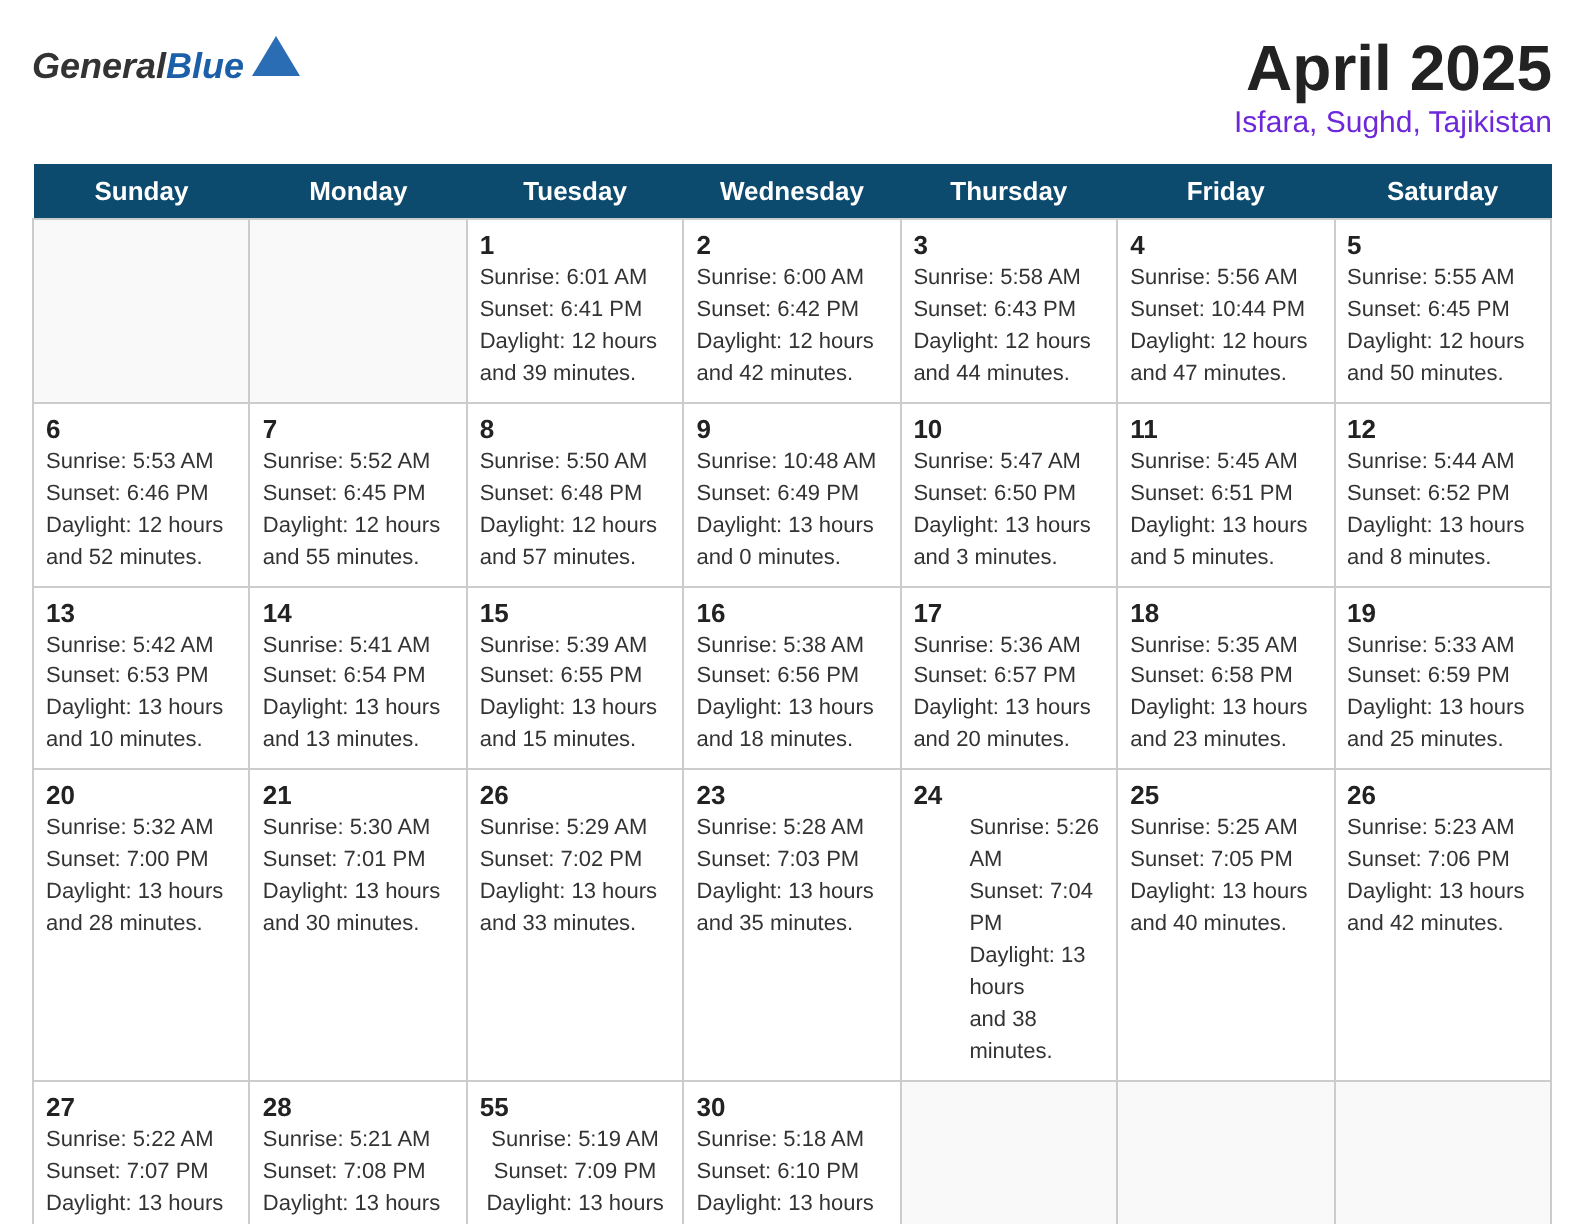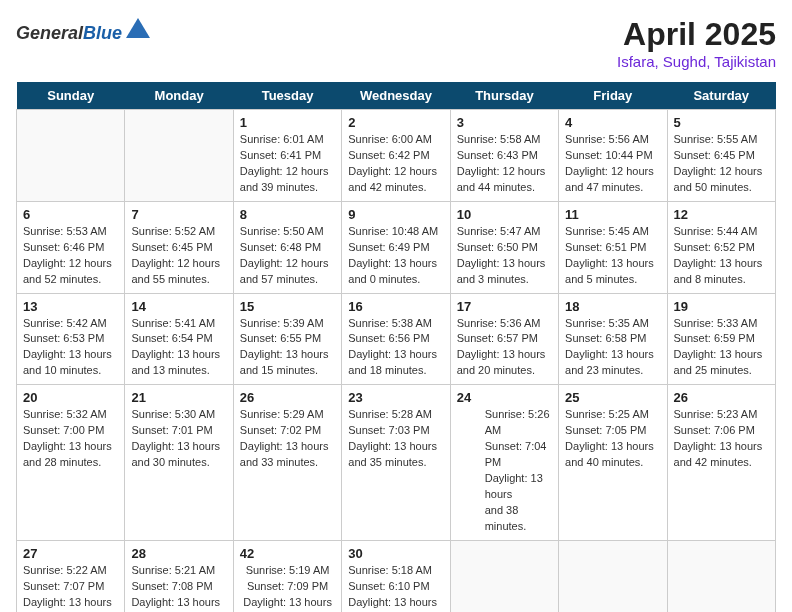--- a/index.html
+++ b/index.html
@@ -316,21 +316,21 @@
 and 45 minutes.</div>
         </td>
         <td>
           <span class="day-num">28</span>
           <div class="day-info" style="white-space: pre-line;">Sunrise: 5:21 AM
 Sunset: 7:08 PM
 Daylight: 13 hours
 and 47 minutes.</div>
         </td>
         <td>
-          <span class="day-num">42</span>
+          <span class="day-num">55</span>
           <div class="day-info" style="white-space: pre-line; text-align: center;">Sunrise: 5:19 AM
 Sunset: 7:09 PM
 Daylight: 13 hours
 and 49 minutes.</div>
         </td>
         <td>
           <span class="day-num">30</span>
           <div class="day-info" style="white-space: pre-line;">Sunrise: 5:18 AM
 Sunset: 6:10 PM
 Daylight: 13 hours

